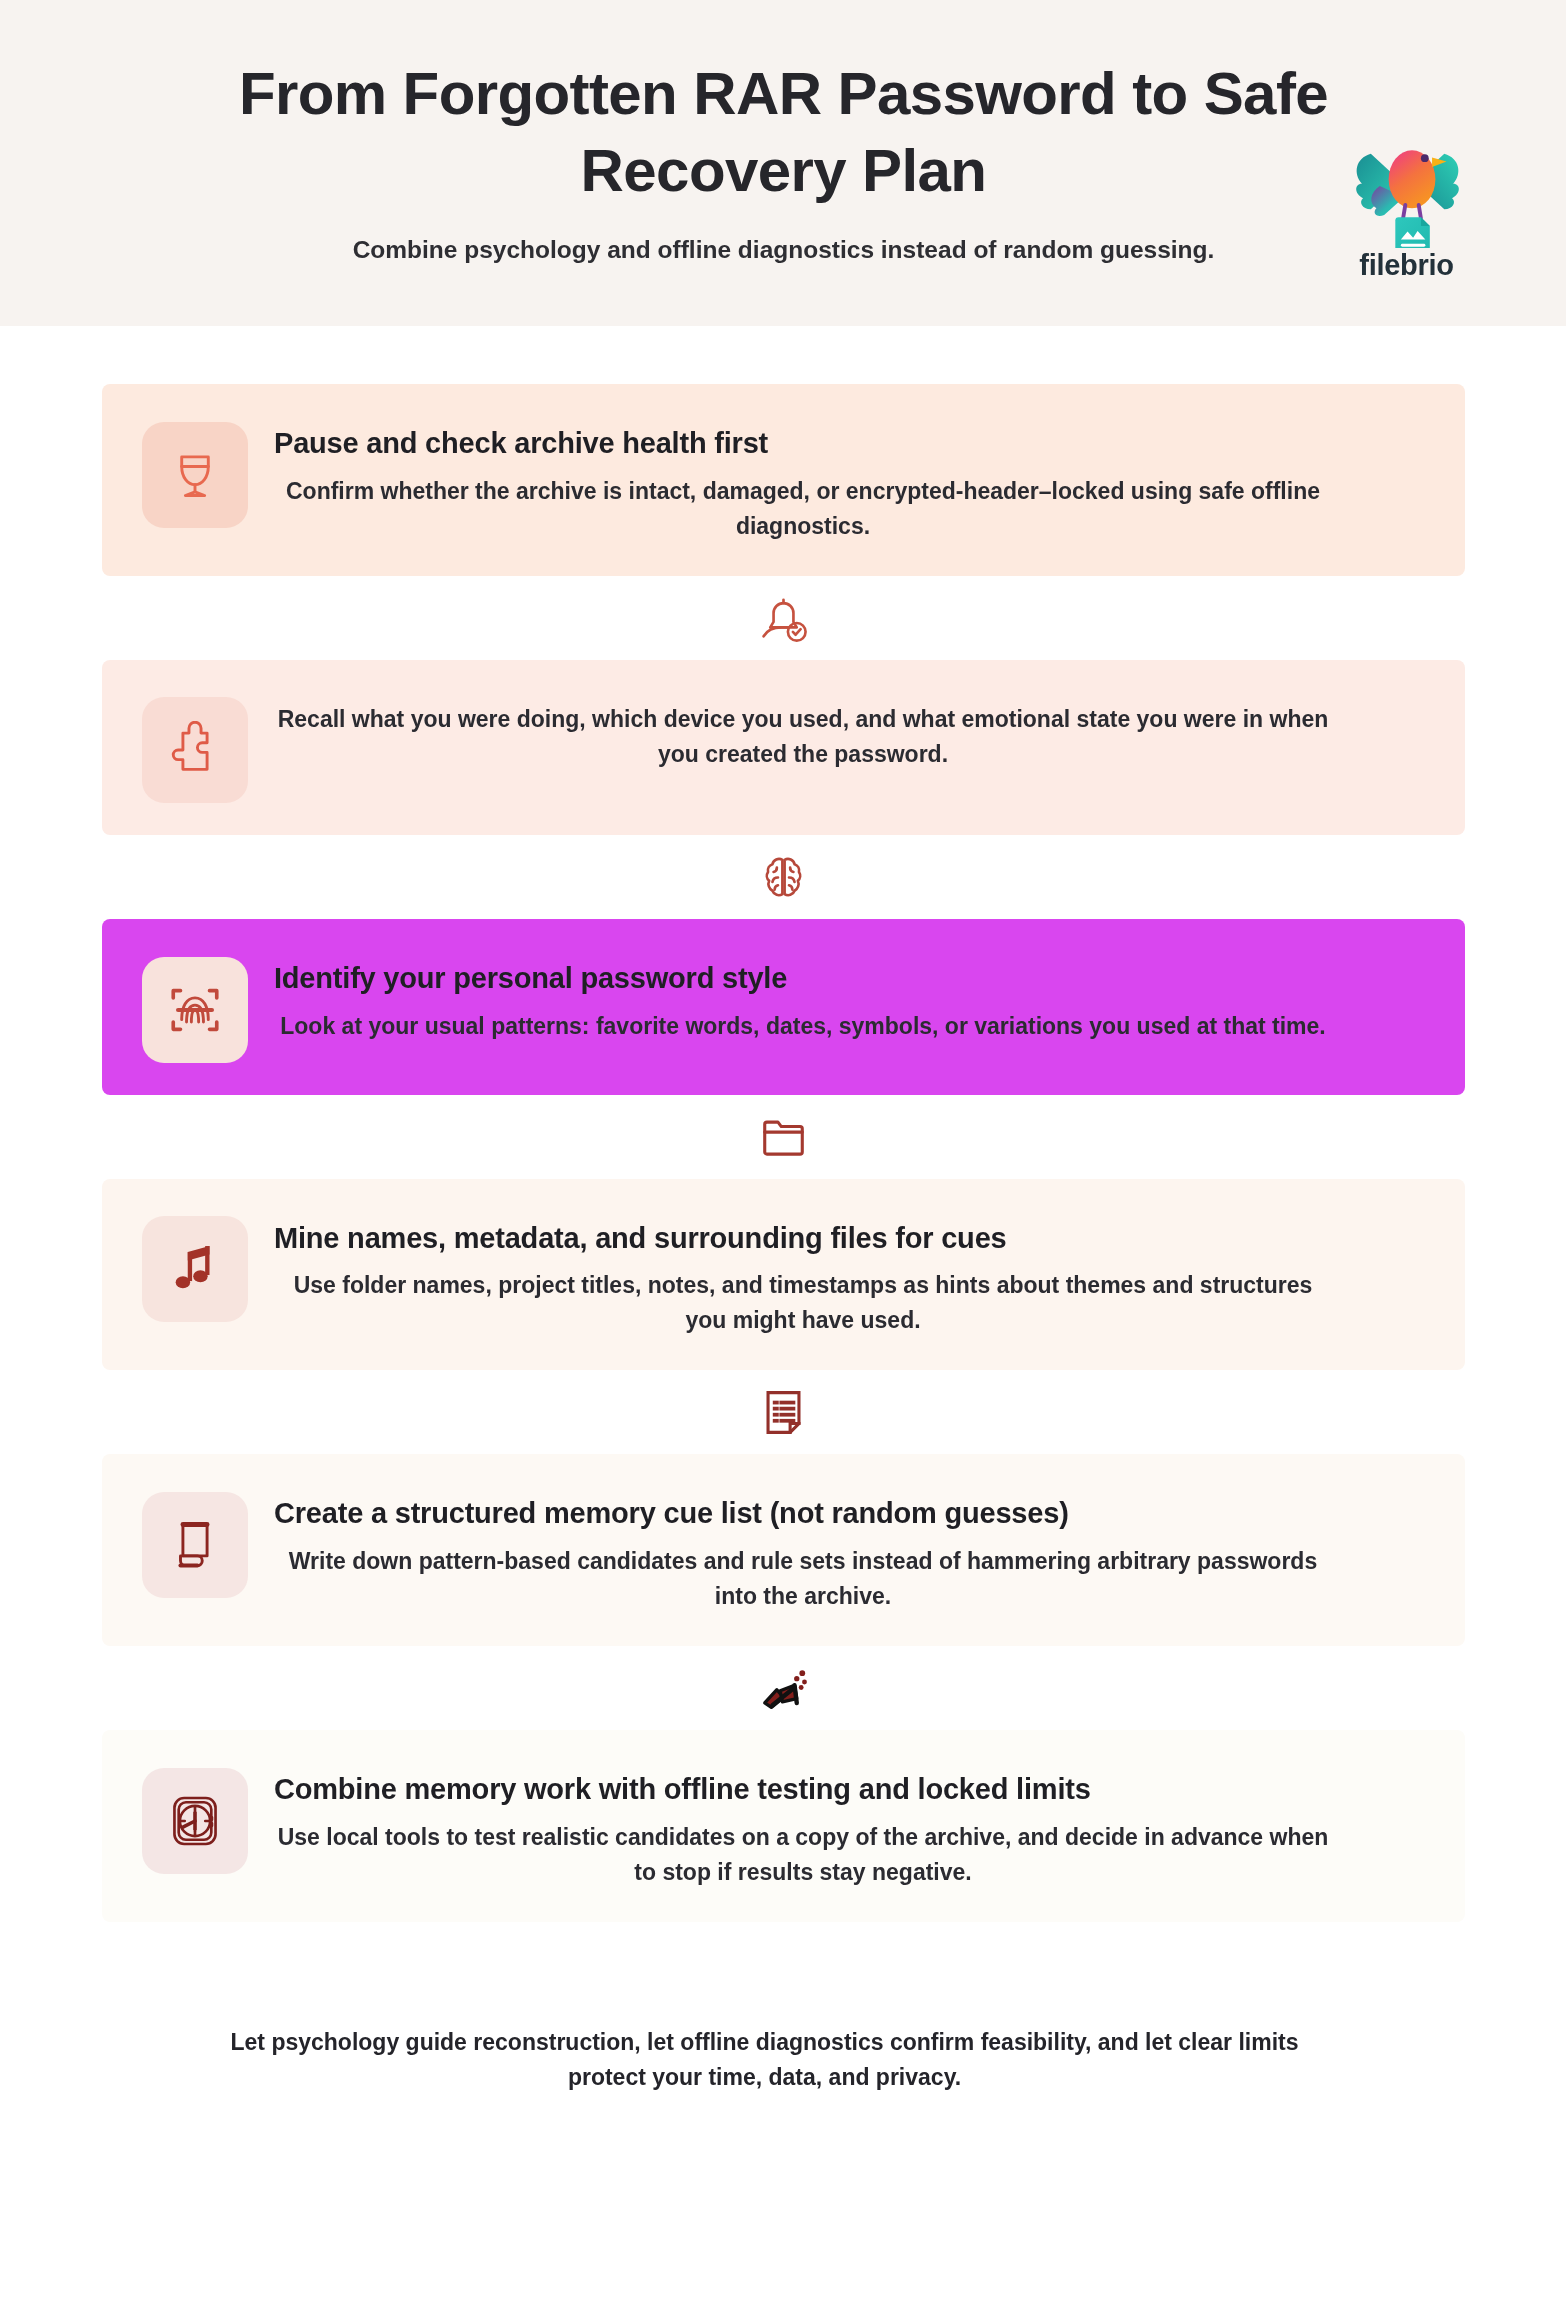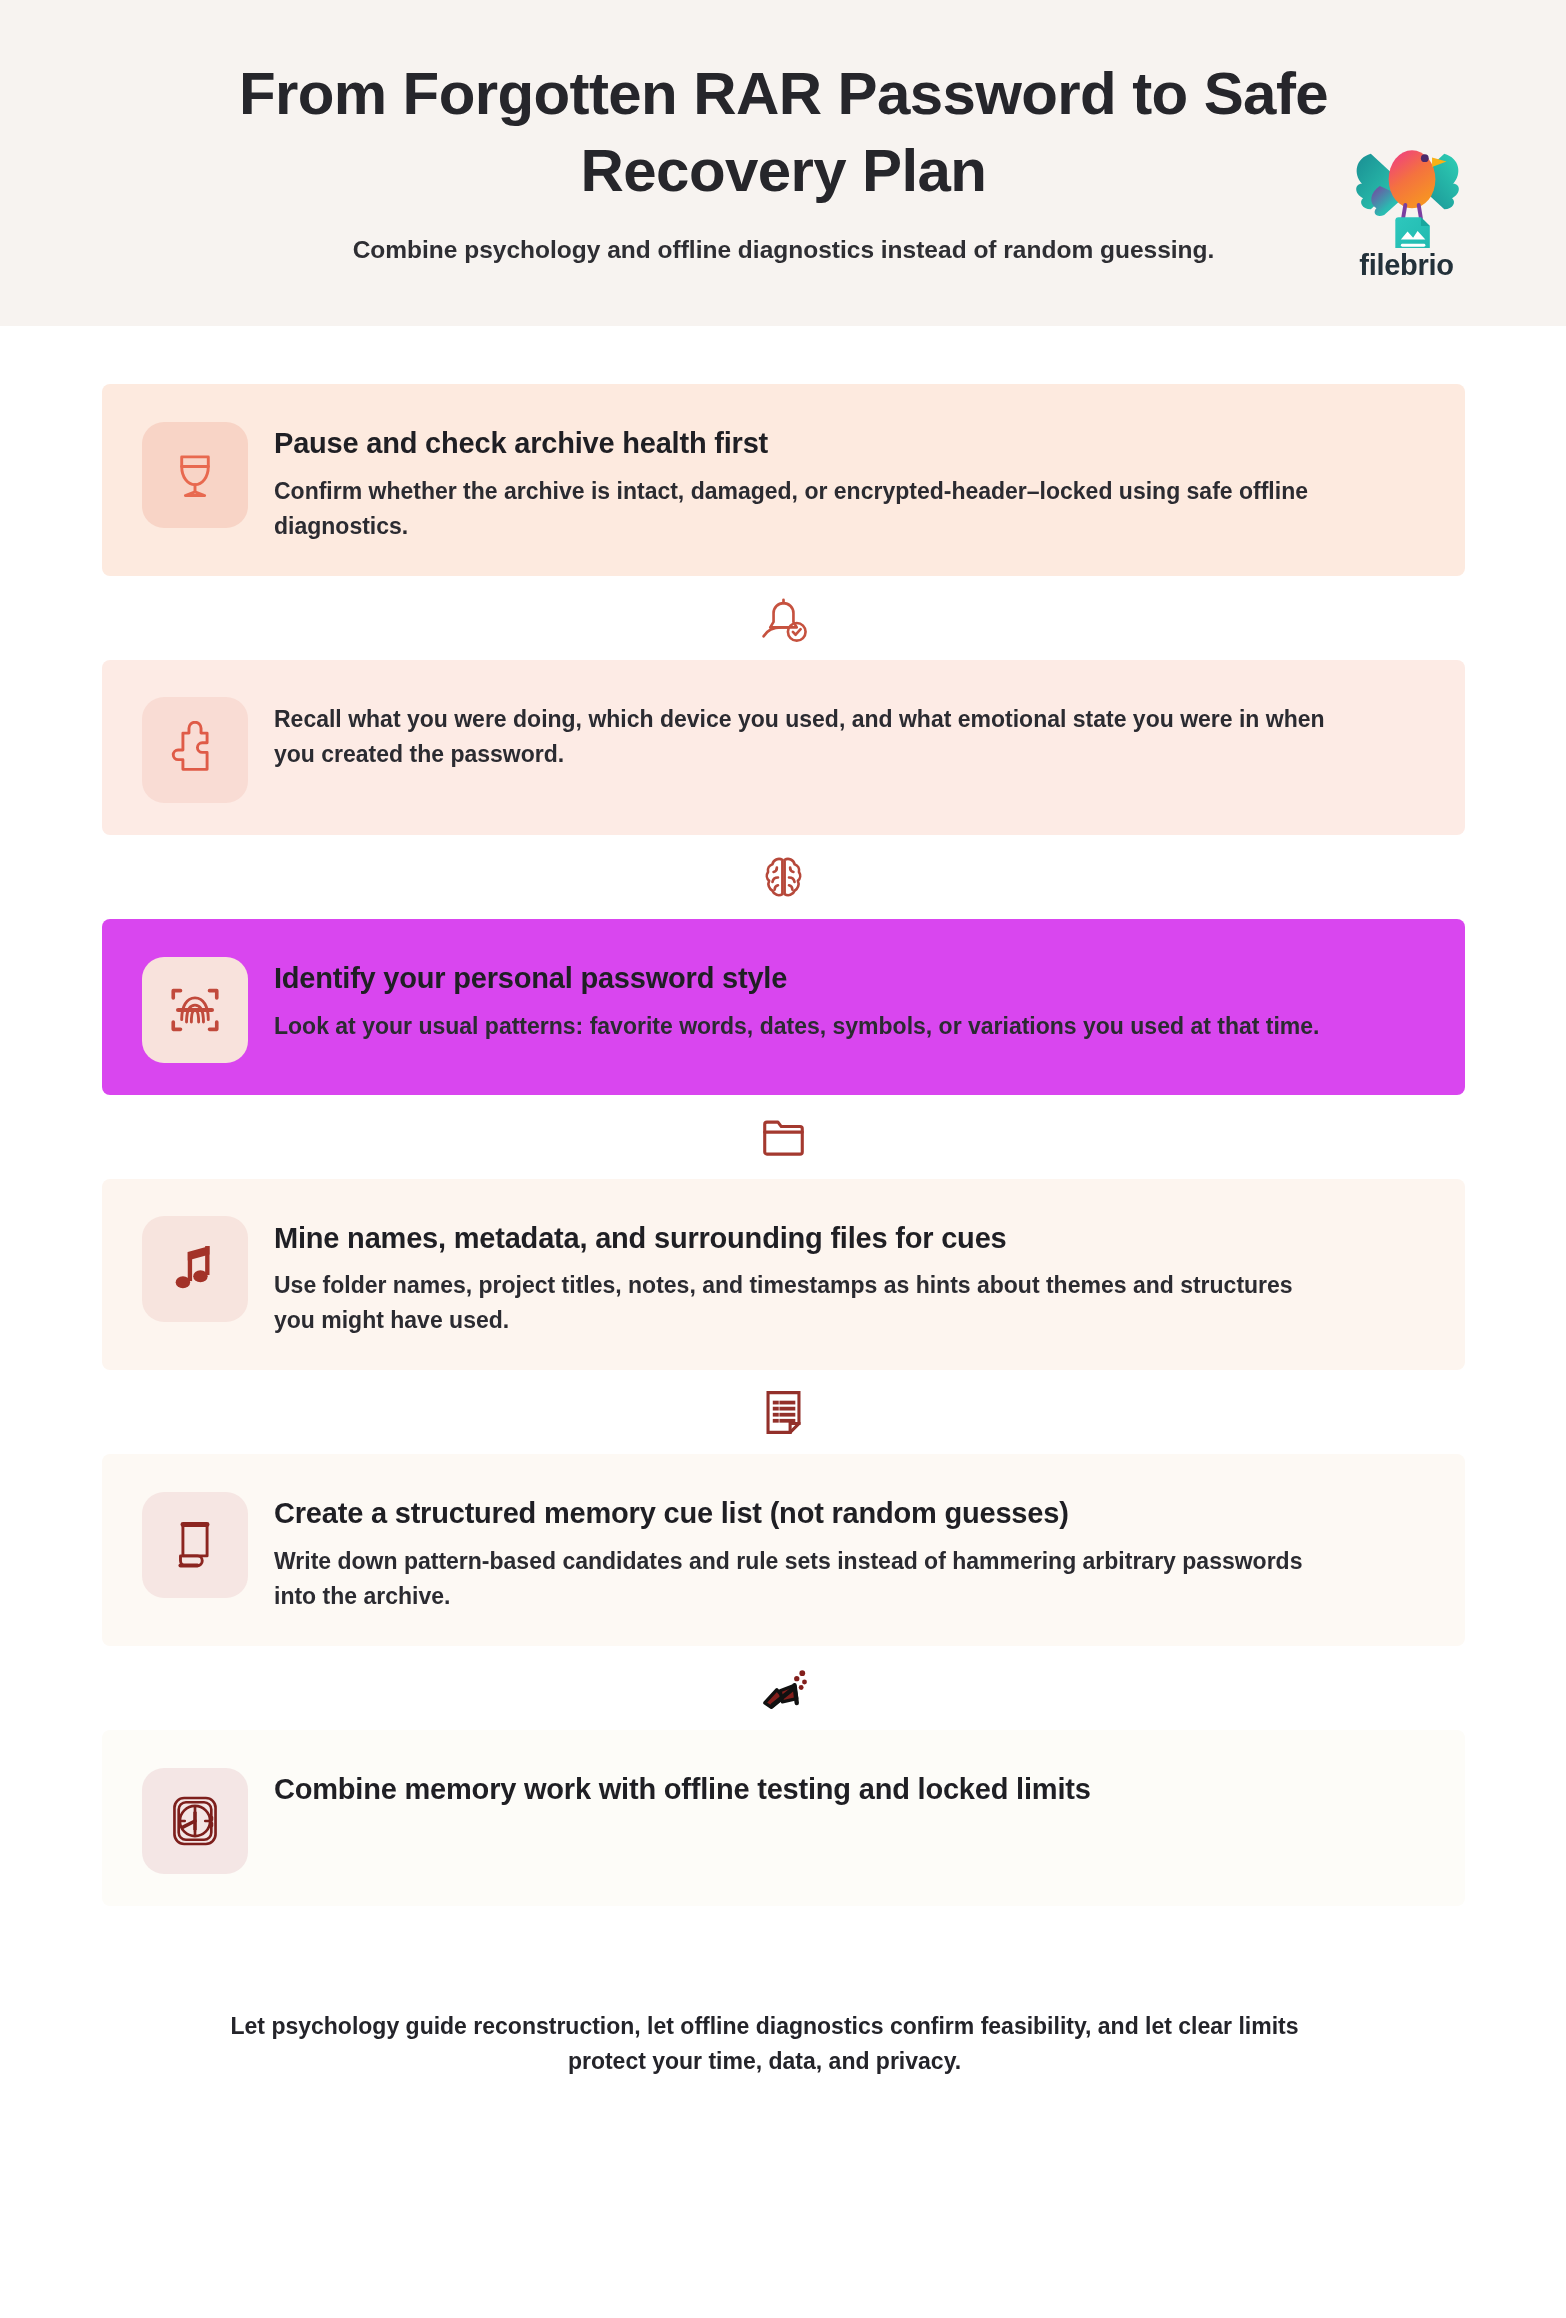--- a/index.html
+++ b/index.html
@@ -126,20 +126,21 @@
     letter-spacing: -0.2px;
     margin-bottom: 12.3px;
   }
 
   .card-desc {
     font-size: 23px;
     line-height: 1.52;
     font-weight: 600;
     color: #2b2b31;
     max-width: 1058px;
+    text-align: center;
   }
 
   
   .connector {
     width: 1567px;
     height: 84px;
     display: flex;
     align-items: center;
     justify-content: center;
   }
@@ -367,20 +368,21 @@
           <line x1="12.5" y1="24" x2="15.5" y2="24"></line>
           <line x1="32.5" y1="24" x2="35.5" y2="24"></line>
           <line x1="24" y1="17" x2="24" y2="31" stroke-width="3"></line>
           <line x1="24" y1="24" x2="14" y2="29" stroke-width="3"></line>
           <line x1="38" y1="21" x2="38" y2="23"></line>
           <line x1="38" y1="26" x2="38" y2="28"></line>
         </svg>
       </div>
       <div class="card-body">
         <div class="card-title">Combine memory work with offline testing and locked limits</div>
+        <div class="card-desc">Use local tools to test realistic candidates on a copy of the archive, and decide in advance when to stop if results stay negative.</div>
       </div>
     </div>
 
   </div>
 
   <div class="footer">
     <div class="footer-text">Let psychology guide reconstruction, let offline diagnostics confirm feasibility, and let clear limits protect your time, data, and privacy.</div>
   </div>
 
 </div>

